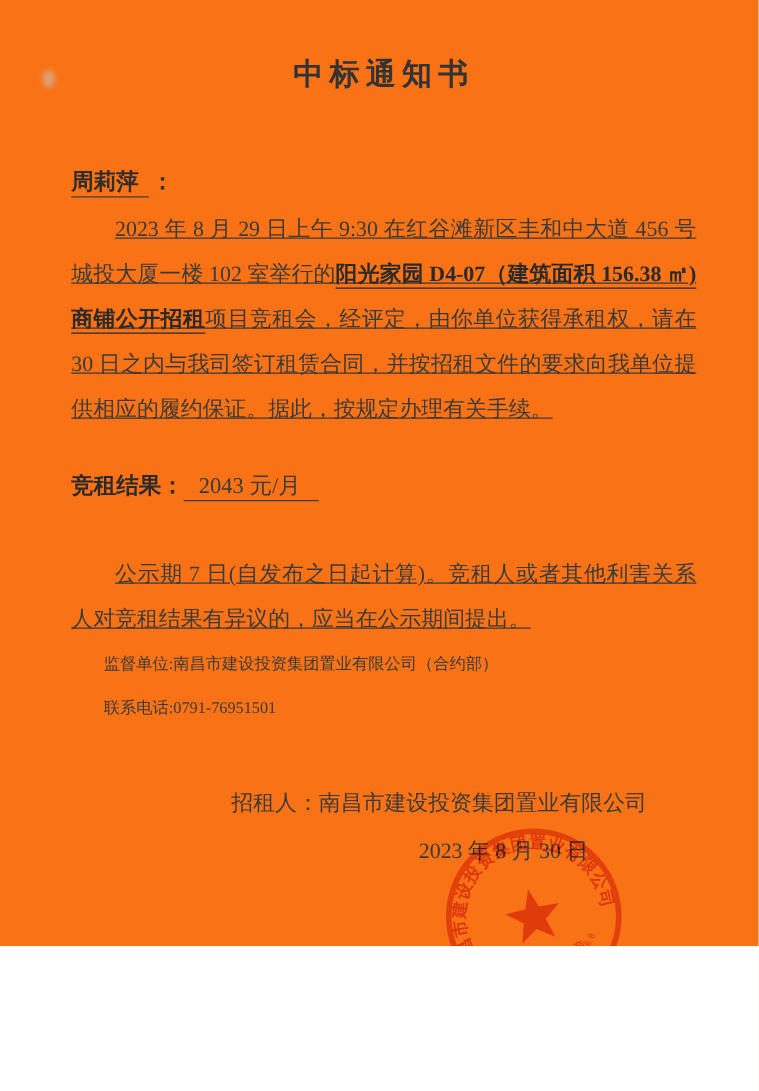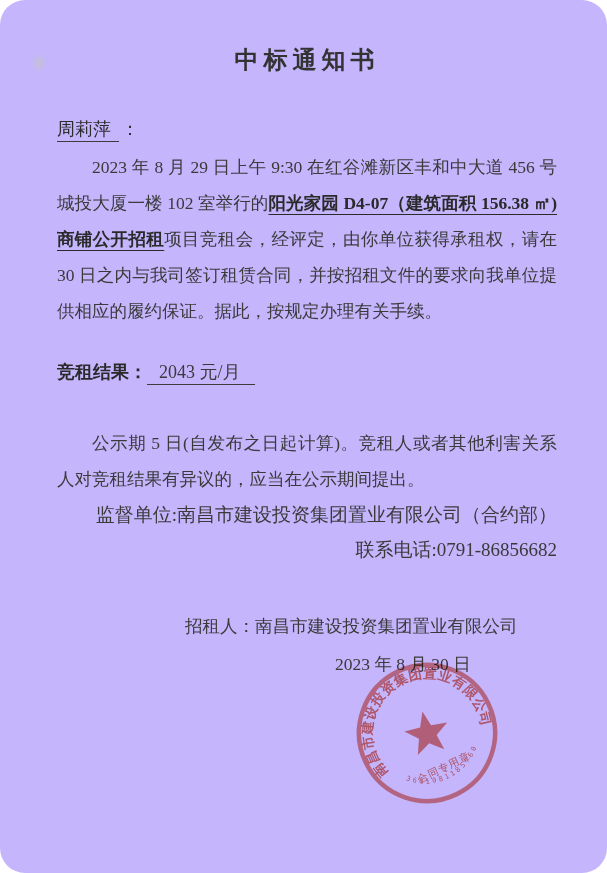--- a/index.html
+++ b/index.html
@@ -1,53 +1,52 @@
 <!DOCTYPE html>
 <html><head>
 <meta charset="utf-8">
 <style>
   html,body{margin:0;padding:0;background:#ffffff;}
   .page{
     position:relative;
-    width:607px;height:873px;
-    background:#c4b5fd;
+    width:607px;height:757px;
+    background:#f97316;
     overflow:hidden;
     font-family:"Liberation Serif","DejaVu Serif",serif;
     color:#3a3a3a;
-    border-radius:25px;
   }
   .scan-smudge{
     position:absolute;left:34px;top:56px;width:10px;height:14px;
     background:#c6c6c2;border-radius:50%;opacity:.55;filter:blur(2px);
   }
   .content{position:absolute;left:57px;right:50px;top:0;}
   .title{
     margin-top:46px;text-align:center;
     font-size:24px;font-weight:600;letter-spacing:5px;color:#333;
     line-height:29px;
   }
   .recipient{
-    margin-top:42px;font-size:18px;font-weight:400;color:#2d2d2d;line-height:24px;
+    margin-top:58px;font-size:18px;font-weight:700;color:#2d2d2d;line-height:24px;
   }
   .recipient .name{border-bottom:1.5px solid #3c3c3c;padding-right:8px;padding-bottom:2px;}
   .recipient .colon{padding-left:2px;}
   .para{
     font-size:17.5px;line-height:36px;text-align:justify;text-indent:2em;
-    margin:0;color:#3a3a3a;
+    margin:0;color:#3a3a3a;text-decoration:underline;
   }
   .para1{margin-top:8px;}
   .hl{
     font-weight:700;color:#2a2a2a;
     text-decoration:underline;text-underline-offset:5px;text-decoration-thickness:1.2px;
   }
   .result{margin-top:30px;font-size:18px;line-height:26px;}
   .result .label{font-weight:700;color:#2a2a2a;margin-top:32px;}
   .result .value{border-bottom:1.5px solid #3c3c3c;padding:0 14px 2px 12px;}
   .para2{margin-top:40px;}
-  .contact{font-size:19px;line-height:35px;padding-left:2em;color:#3a3a3a;text-align:right;}
+  .contact{font-size:13px;line-height:35px;padding-left:2em;color:#3a3a3a;}
   .sig-line1{margin-top:46px;margin-left:128px;font-size:17.5px;line-height:26px;}
   .sig-line2{margin-top:12px;margin-left:278px;font-size:17.5px;line-height:26px;}
   .seal{
     position:absolute;left:352px;top:658px;width:150px;height:150px;
     mix-blend-mode:multiply;opacity:.88;
   }
 </style>
 </head>
 <body>
 
@@ -64,24 +63,24 @@
     </div>
 
     <p class="para para1">
       <span>2023 年 8 月 29 日上午 9:30 在红谷滩新区丰和中大道 456 号城投大厦一楼 102 室举行的</span><span class="hl">阳光家园 D4-07（建筑面积 156.38 ㎡)商铺公开招租</span><span>项目竞租会，经评定，由你单位获得承租权，请在 30 日之内与我司签订租赁合同，并按招租文件的要求向我单位提供相应的履约保证。据此，按规定办理有关手续。</span>
     </p>
 
     <div class="result">
       <span class="label">竞租结果：</span><span class="value">2043 元/月</span>
     </div>
 
-    <p class="para para2">公示期 5 日(自发布之日起计算)。竞租人或者其他利害关系人对竞租结果有异议的，应当在公示期间提出。</p>
+    <p class="para para2">公示期 7 日(自发布之日起计算)。竞租人或者其他利害关系人对竞租结果有异议的，应当在公示期间提出。</p>
 
     <div class="contact">监督单位:南昌市建设投资集团置业有限公司（合约部）</div>
-    <div class="contact">联系电话:0791-86856682</div>
+    <div class="contact">联系电话:0791-76951501</div>
 
     <div class="sig-line1">
       <span>招租人：</span><span>南昌市建设投资集团置业有限公司</span>
     </div>
     <div class="sig-line2">2023 年 8 月 30 日</div>
 
   </div>
 
   <svg class="seal" viewBox="0 0 150 150" xmlns="http://www.w3.org/2000/svg" xmlns:xlink="http://www.w3.org/1999/xlink">
     <defs>

